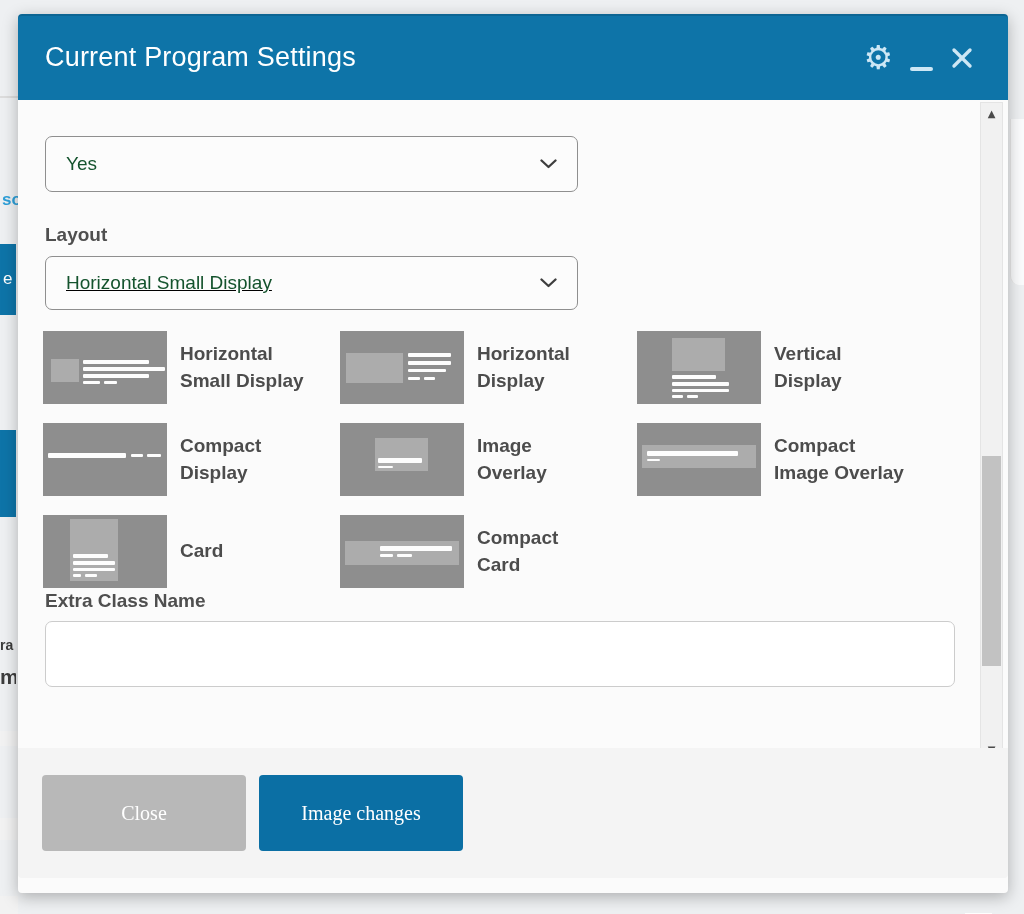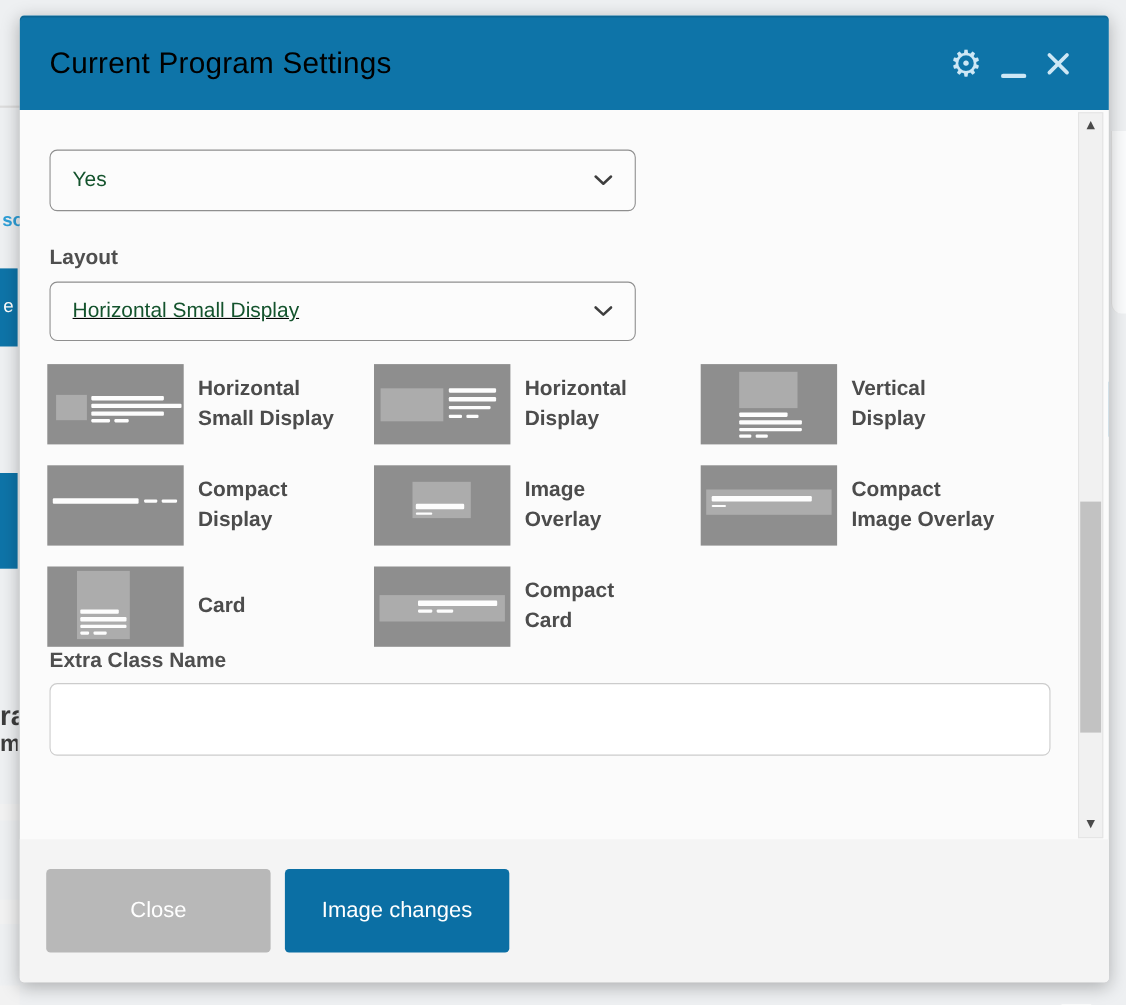--- a/index.html
+++ b/index.html
@@ -10,37 +10,37 @@
   *{margin:0;padding:0;box-sizing:border-box;}
   body{font-family:"Liberation Sans","DejaVu Sans",sans-serif;}
   .page{position:relative;width:1024px;height:914px;background:var(--c-page-bg);overflow:hidden;}
 
   
   .frag{position:absolute;overflow:hidden;margin-top:20px;}
   .frag-line{left:0;top:76px;width:18px;height:2px;background:#dcdcdc;}
   .frag-link{left:2px;top:170px;width:16px;height:22px;font-size:17px;font-weight:600;color:var(--c-link);}
   .frag-btn1{left:0;top:224px;width:16px;height:71px;background:var(--c-accent);color:#fff;font-size:17px;padding:25px 0 0 3px;}
   .frag-btn2{left:0;top:410px;width:16px;height:87px;background:var(--c-accent);}
-  .frag-t1{left:0;top:617px;width:17px;height:24px;font-size:25px;font-weight:700;color:#3d3d3d;}
+  .frag-t1{left:0;top:617px;width:17px;height:24px;font-size:14px;font-weight:700;color:#3d3d3d;}
   .frag-t2{left:0;top:645px;width:16px;height:24px;font-size:21px;font-weight:700;color:#3d3d3d;}
   .frag-s1{left:0;top:711px;width:18px;height:15px;background:#f2f2f2;}
   .frag-s2{left:0;top:798px;width:18px;height:22px;background:#f2f2f2;}
   .frag-s3{left:0;top:876px;width:18px;height:20px;background:#f2f2f2;}
   .frag-rpanel{left:1010px;top:99px;width:14px;height:166px;background:#fafbfc;border-left:1px solid #e8e8e8;border-bottom-left-radius:9px;}
   .frag-rblue{left:1003px;top:327px;width:5px;height:50px;background:var(--c-accent);}
   .frag-notch{left:965px;top:893px;width:27px;height:21px;background:#ffffff;}
   .frag-grip{left:1004px;top:893px;width:20px;height:20px;}
 
   
   .modal{position:absolute;left:18px;top:14px;width:990px;height:879px;background:var(--c-body-bg);
          border-radius:4px;box-shadow:0 4px 16px rgba(0,0,0,.28);}
   .modal-header{height:86px;background:var(--c-header-bg);display:flex;align-items:center;
          padding:0 34px 0 27px;border-radius:4px 4px 0 0;
          box-shadow:inset 0 2px 0 rgba(0,0,0,.12);}
-  .modal-title{font-size:27px;font-weight:400;color:#000000;letter-spacing:.2px;}
+  .modal-title{font-size:27px;font-weight:400;color:#ffffff;letter-spacing:.2px;}
   .header-icons{margin-left:auto;display:flex;align-items:center;gap:17px;}
   .gear{font-family:"DejaVu Sans",sans-serif;font-size:33px;color:#cde7f5;line-height:1;cursor:pointer;}
   .minimize{width:23px;height:4px;background:#cde7f5;border-radius:2px;margin-top:24px;cursor:pointer;}
   .closex{cursor:pointer;display:flex;margin-top:2px;}
 
   .modal-body{position:absolute;top:86px;left:0;right:0;height:663px;padding:28px 60px 0 27px;overflow:hidden;}
   .field-label{font-size:19px;font-weight:600;color:var(--c-label-text);line-height:26px;}
   .select{width:533px;height:56px;border:1px solid #8f8f8f;border-radius:7px;background:#fcfcfc;
           display:flex;align-items:center;justify-content:space-between;padding:0 20px;margin-top:8px;cursor:pointer;}
   .select-value{font-size:19px;color:#14532d;}
@@ -106,22 +106,22 @@
 
   
   .scrollbar{position:absolute;right:5px;top:88px;width:23px;height:660px;background:#f1f1f1;border:1px solid #e4e4e4;}
   .sb-btn{position:absolute;left:0;width:100%;text-align:center;font-size:10px;color:#4a4a4a;line-height:12px;cursor:pointer;
           font-family:"DejaVu Sans",sans-serif;}
   .sb-up{top:5px;}
   .sb-down{bottom:5px;}
   .sb-thumb{position:absolute;left:1px;right:1px;top:353px;height:210px;background:#c2c2c2;cursor:pointer;}
 
   
-  .modal-footer{position:absolute;left:0;right:0;bottom:0;height:130px;background:var(--c-footer-bg);
-                border-radius:0 0 4px 4px;padding:27px 0 0 24px;display:flex;gap:13px;}
+  .modal-footer{position:absolute;left:0;right:0;bottom:15px;height:130px;background:var(--c-footer-bg);
+                border-radius:0 0 4px 4px;padding:27px 0 0 24px;display:flex;gap:13px;font-family:Liberation Serif, serif;}
   .btn{height:76px;width:204px;border:none;border-radius:4px;font-family:inherit;font-size:20px;color:#fff;cursor:pointer;}
   .btn-close{background:var(--c-close-bg);}
   .btn-save{background:var(--c-save-bg);}
 </style>
 </head>
 <body>
 
 <div class="page">
 
   <div class="frag frag-line"></div>

